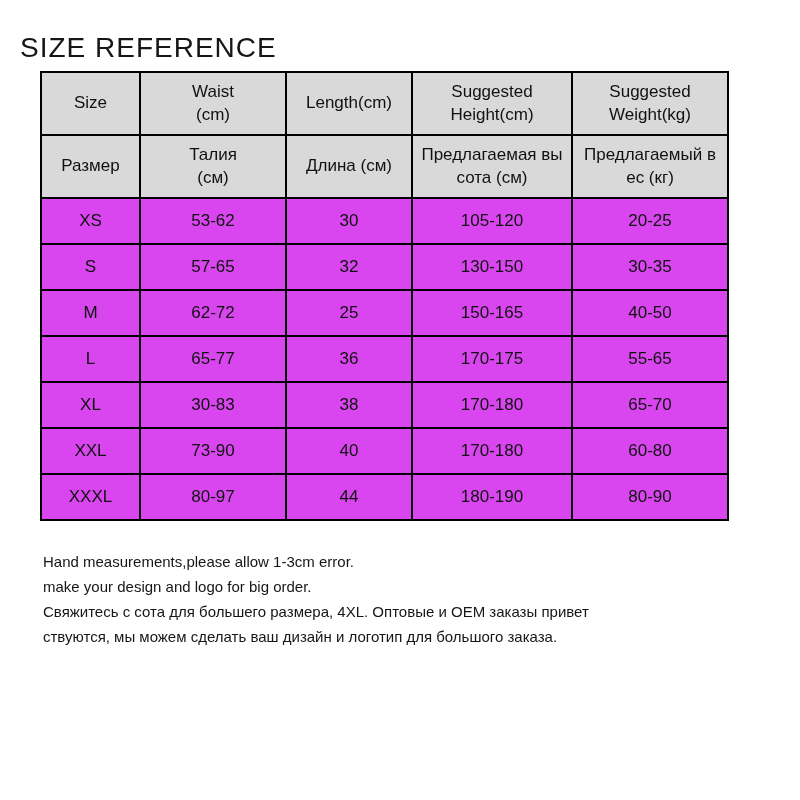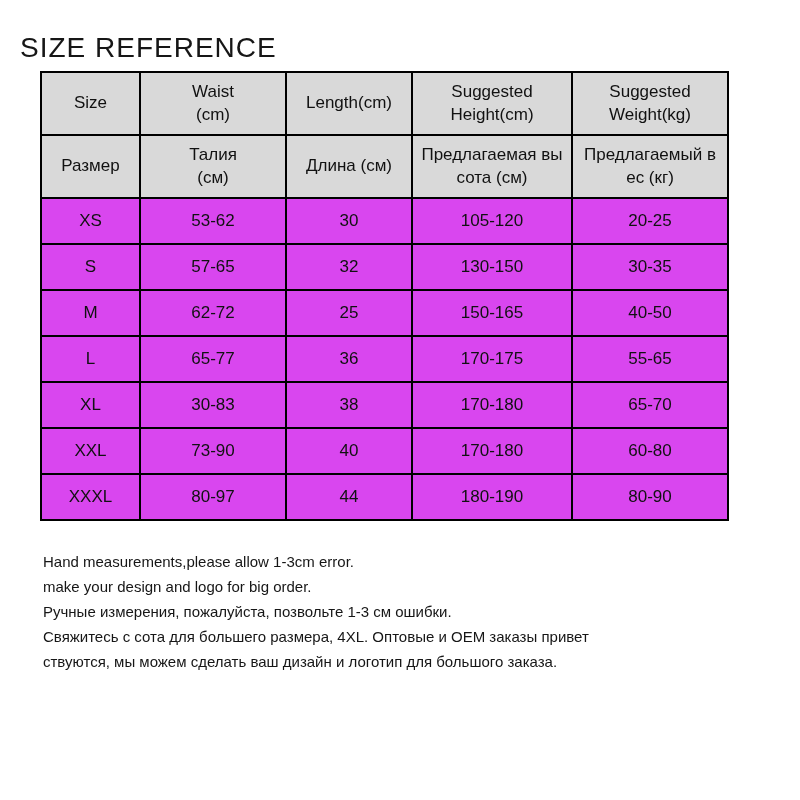--- a/index.html
+++ b/index.html
@@ -144,18 +144,17 @@
         <td>44</td>
         <td>180-190</td>
         <td>80-90</td>
       </tr>
     </tbody>
   </table>
 
   <div class="notes">
     <div>Hand measurements,please allow 1-3cm error.</div>
     <div>make your design and logo for big order.</div>
-    <div>Ручные измерения, пожалуйста, позвольте 1-3 см ошибки.</div>
     <div>Свяжитесь с сота для большего размера, 4XL. Оптовые и OEM заказы привет</div>
     <div>ствуются, мы можем сделать ваш дизайн и логотип для большого заказа.</div>
   </div>
 
 </div>
 
 </body></html>

